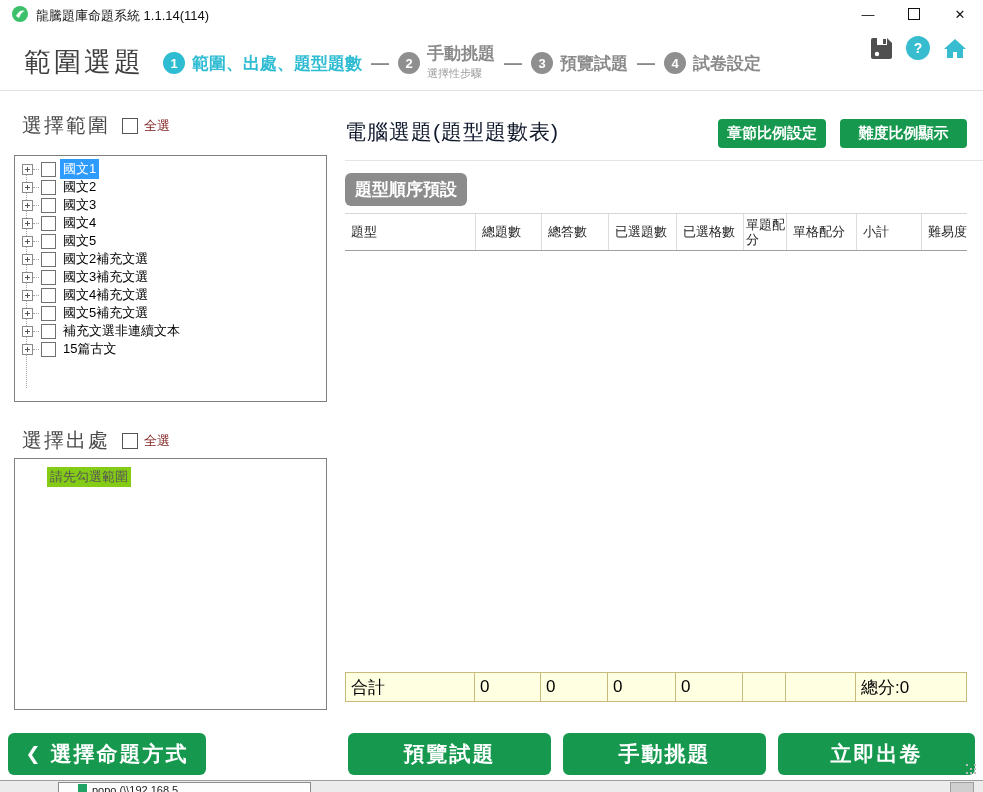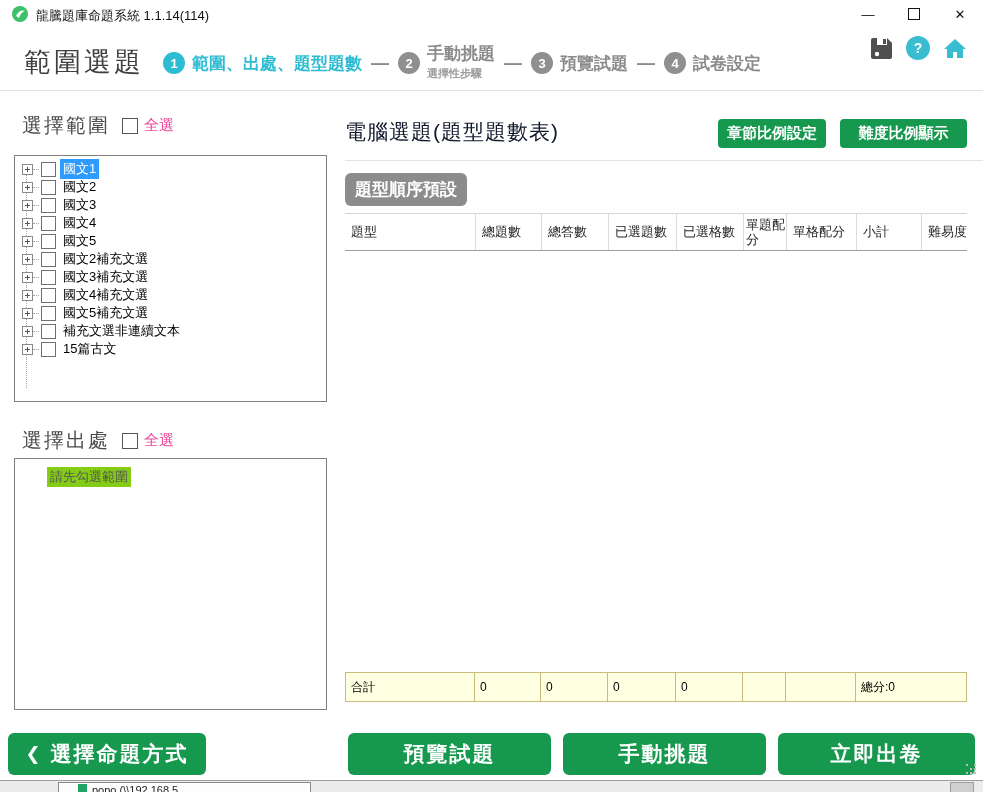--- a/index.html
+++ b/index.html
@@ -18,35 +18,35 @@
   
   .page-title{position:absolute;left:24px;top:44px;font-size:27px;color:#3f3f3f;
               font-weight:500;letter-spacing:3px;}
   .steps{position:absolute;left:163px;top:40px;height:46px;display:flex;align-items:center;gap:9px;}
   .step{display:flex;align-items:center;gap:7px;}
   .step-circle{width:22px;height:22px;border-radius:50%;background:#8f8f8f;color:#fff;
                font-size:13px;font-weight:bold;display:flex;align-items:center;justify-content:center;flex:none;}
   .step.active .step-circle{background:#2ebcd2;}
   .step-label{font-size:17px;font-weight:bold;color:#8a8a8a;white-space:nowrap;}
   .step.active .step-label{color:#2ebcd2;}
-  .step-sub{font-size:11px;color:#9c9c9c;font-weight:bold;margin-top:1px;}
+  .step-sub{font-size:11px;color:#9c9c9c;font-weight:normal;margin-top:1px;}
   .sep{color:#8a8a8a;font-size:18px;font-weight:bold;}
 
   .hdr-icons{position:absolute;right:16px;top:36px;display:flex;gap:13px;align-items:center;}
   .icon-save{width:23px;height:23px;}
   .icon-help{width:24px;height:24px;border-radius:50%;background:#38bdd0;color:#fff;
              display:flex;align-items:center;justify-content:center;font-size:14px;font-weight:bold;}
   .icon-home{width:24px;height:24px;}
   .divider{position:absolute;left:0;top:90px;width:100%;border-top:1px solid #e2e2e2;}
 
   
   .section-head{position:absolute;display:flex;align-items:center;gap:12px;}
   .section-title{font-size:20px;color:#4b4b4b;letter-spacing:2px;}
   .chk{width:14px;height:14px;border:1px solid #555;background:#fff;flex:none;}
-  .chk-label{font-size:15px;color:#ec4899;margin-left:-6px;}
+  .chk-label{font-size:13px;color:#7f1d1d;margin-left:-6px;}
 
   .tree-box{position:absolute;left:14px;top:155px;width:313px;height:247px;
             border:1px solid #7f7f7f;box-sizing:border-box;padding-top:4px;background:#fff;}
   .tree-box::before{content:"";position:absolute;left:11px;top:12px;height:220px;
             border-left:1px dotted #a5a5a5;}
   .tree-row{display:flex;align-items:center;height:18px;padding-left:7px;position:relative;}
   .plus{width:9px;height:9px;border:1px solid #8a8a8a;flex:none;position:relative;z-index:1;
         background:
           linear-gradient(#555,#555) center/5px 1px no-repeat,
           linear-gradient(#555,#555) center/1px 5px no-repeat,#fff;}
@@ -72,21 +72,21 @@
 
   .thead{position:absolute;left:345px;top:213px;width:622px;height:38px;display:flex;
          border-top:1px solid #d6d6d6;border-bottom:1px solid #9f9f9f;box-sizing:border-box;}
   .th{display:flex;align-items:center;padding-left:6px;font-size:13px;color:#1f1f1f;
       border-left:1px solid #dcdcdc;box-sizing:border-box;flex:none;}
   .th:first-child{border-left:none;}
   .th.wrap{padding-left:2px;line-height:15px;}
 
   .total-row{position:absolute;left:345px;top:672px;width:622px;height:30px;display:flex;}
   .td{box-sizing:border-box;border:1px solid #c9ba7e;border-left:none;background:#ffffe1;
-      font-size:12px;display:flex;align-items:center;padding-left:5px;color:#000;flex:none;}
+      font-size:17px;display:flex;align-items:center;padding-left:5px;color:#000;flex:none;}
   .td:first-child{border-left:1px solid #c9ba7e;}
 
   
   .btn-green-lg{position:absolute;top:733px;height:42px;background:#16994e;color:#fff;border:none;
                 border-radius:6px;font-size:21px;font-weight:bold;letter-spacing:2px;
                 display:flex;align-items:center;justify-content:center;gap:8px;font-family:inherit;}
   .chevron{font-size:18px;font-weight:bold;}
 
   .grip{position:absolute;left:964px;top:762px;width:14px;height:14px;}
   .grip::after{content:"";position:absolute;left:0;top:0;width:2px;height:2px;background:#bdbdbd;

